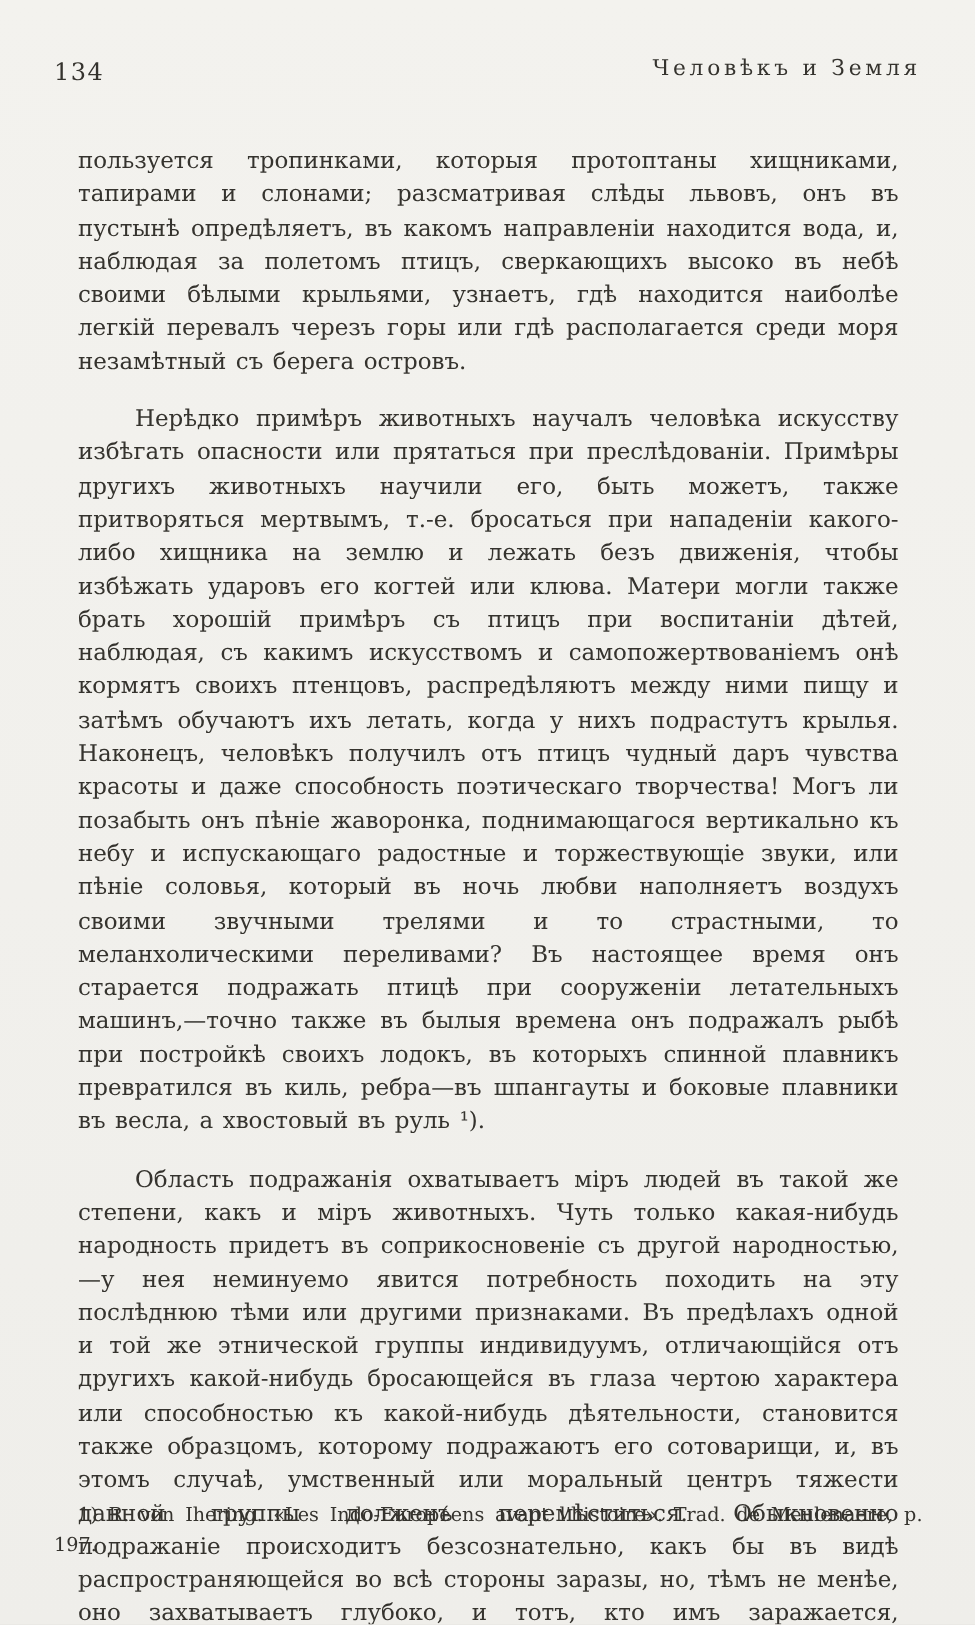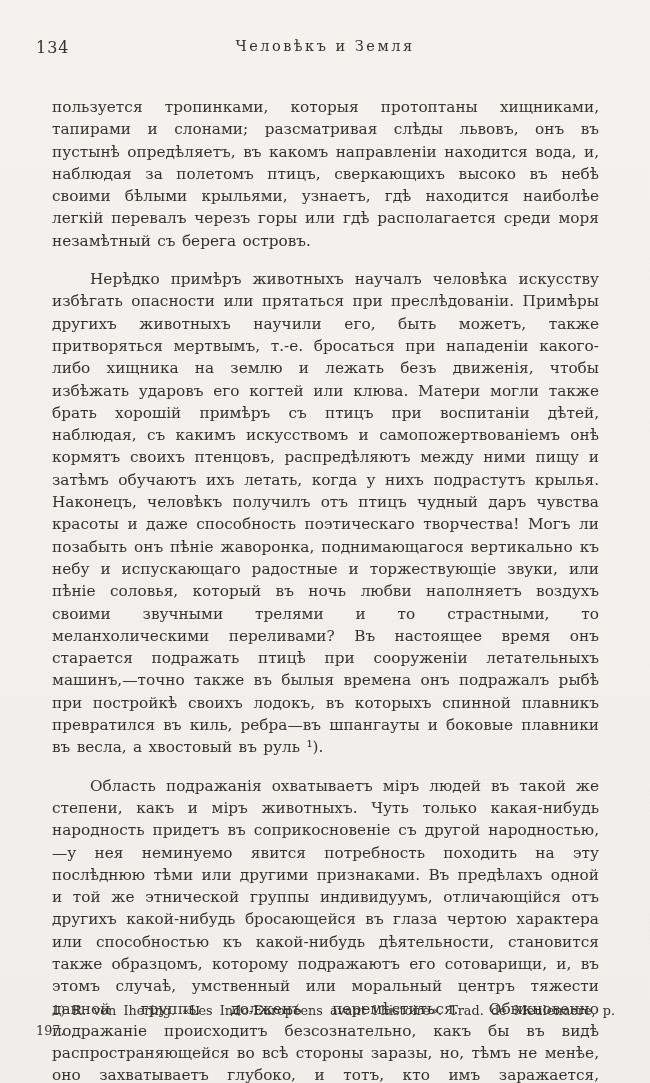--- a/index.html
+++ b/index.html
@@ -27,21 +27,21 @@
   }
   .page-number {
     position: absolute;
     left: 0;
     top: 0;
     font-size: 16px;
     letter-spacing: 1px;
   }
   .running-title {
     display: block;
-    text-align: center;
+    text-align: right;
     font-size: 14.5px;
     letter-spacing: 2.5px;
     white-space: nowrap;
   }
   .text-block {
     position: absolute;
     top: 80px;
     left: 36px;
     width: 579px;
     font-size: 15.3px;

